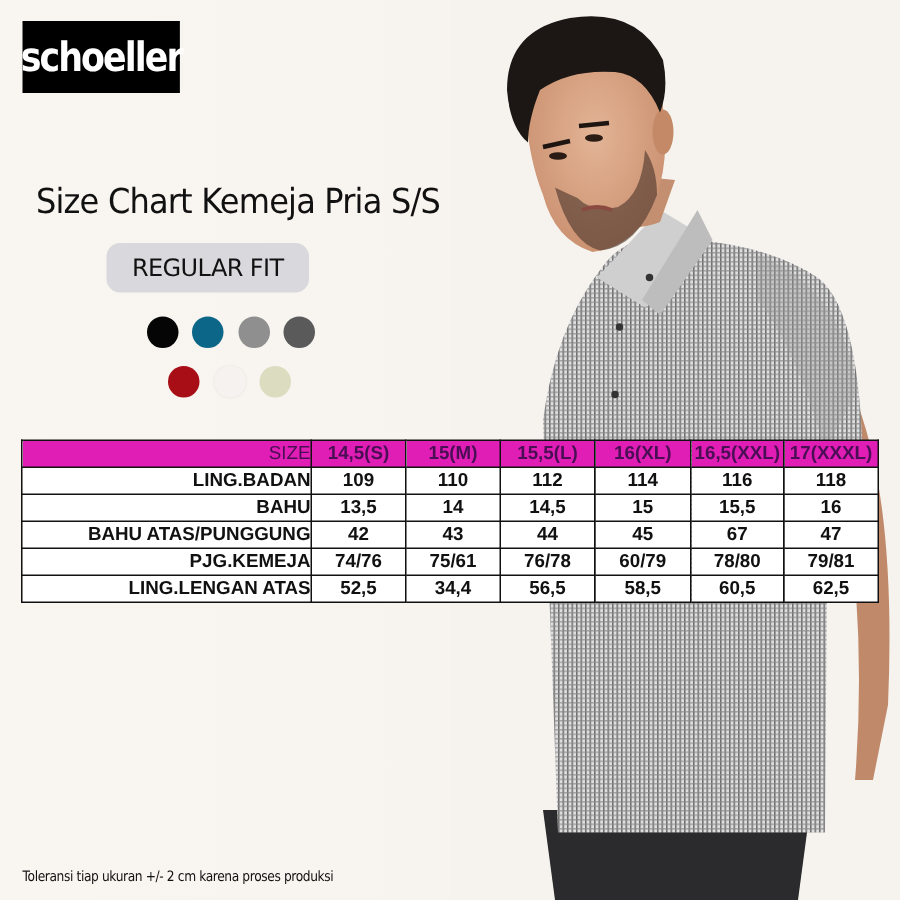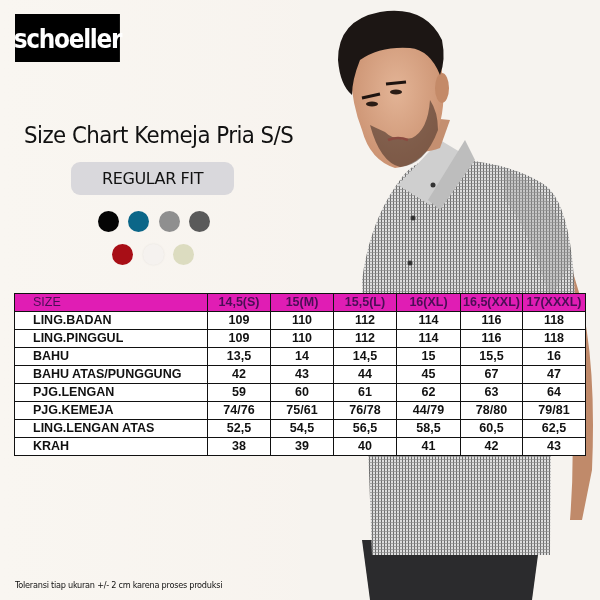--- a/index.html
+++ b/index.html
@@ -5,28 +5,28 @@
   html,body{margin:0;padding:0;}
   body{width:600px;height:600px;overflow:hidden;background:#f8f5f0;position:relative;font-family:"Liberation Sans",sans-serif;}
   .bg-grad{position:absolute;inset:0;background:linear-gradient(90deg,#f9f6f1 0%,#f7f3ee 60%,#f2efea 100%);}
   
   .photo{position:absolute;left:300px;top:0;width:300px;height:600px;overflow:hidden;}
   .photo svg{width:300px;height:600px;display:block;}
   
   .logo{position:absolute;left:15px;top:14px;width:122px;height:48px;background:#000;color:#fff;display:flex;align-items:center;justify-content:center;font-family:"DejaVu Sans",sans-serif;font-size:27px;font-weight:bold;letter-spacing:-1.5px;transform:scaleX(0.86);transform-origin:left center;}
   .logo span{display:inline-block;}
   .title{position:absolute;left:24px;top:122px;font-family:"DejaVu Sans",sans-serif;font-size:23px;color:#111;letter-spacing:-0.6px;white-space:nowrap;transform:scaleX(0.93);transform-origin:left center;}
-  .pill{position:absolute;left:71px;top:162px;width:163px;height:33px;background:#d9d8dc;border-radius:9px;display:flex;align-items:center;justify-content:center;font-family:"DejaVu Sans",sans-serif;font-size:16px;color:#111;letter-spacing:-0.4px;}
+  .pill{position:absolute;left:71px;top:162px;width:135px;height:33px;background:#d9d8dc;border-radius:9px;display:flex;align-items:center;justify-content:center;font-family:"DejaVu Sans",sans-serif;font-size:16px;color:#111;letter-spacing:-0.4px;}
   .swatch{position:absolute;width:21px;height:21px;border-radius:50%;}
   
   table.size{position:absolute;left:14px;top:293px;border-collapse:collapse;table-layout:fixed;font-family:"Liberation Sans",sans-serif;font-weight:bold;font-size:12.5px;color:#111;}
   table.size td,table.size th{border:1.5px solid #111;height:17px;padding:0;line-height:17px;white-space:nowrap;overflow:hidden;}
   table.size thead th{background:#e01db4;color:#4a0e55;font-weight:bold;}
   table.size td{background:#fff;text-align:center;}
-  table.size td.lbl,table.size th.lbl{text-align:left;padding-left:18px;}
+  table.size td.lbl,table.size th.lbl{text-align:right;padding-left:18px;}
   table.size thead th.lbl{font-weight:normal;}
   .note{position:absolute;left:15px;top:579px;font-family:"DejaVu Sans",sans-serif;font-size:9.5px;color:#111;letter-spacing:-0.3px;white-space:nowrap;transform:scaleX(0.86);transform-origin:left center;}
 </style>
 </head>
 <body>
 
 <div class="bg-grad"></div>
 
 <div class="photo">
   <svg viewBox="0 0 300 600" xmlns="http://www.w3.org/2000/svg">
@@ -118,78 +118,51 @@
       <tr>
         <td class="lbl">LING.BADAN</td>
         <td>109</td>
         <td>110</td>
         <td>112</td>
         <td>114</td>
         <td>116</td>
         <td>118</td>
       </tr>
       <tr>
-        <td class="lbl">LING.PINGGUL</td>
-        <td>109</td>
-        <td>110</td>
-        <td>112</td>
-        <td>114</td>
-        <td>116</td>
-        <td>118</td>
-      </tr>
-      <tr>
         <td class="lbl">BAHU</td>
         <td>13,5</td>
         <td>14</td>
         <td>14,5</td>
         <td>15</td>
         <td>15,5</td>
         <td>16</td>
       </tr>
       <tr>
         <td class="lbl">BAHU ATAS/PUNGGUNG</td>
         <td>42</td>
         <td>43</td>
         <td>44</td>
         <td>45</td>
         <td>67</td>
         <td>47</td>
       </tr>
       <tr>
-        <td class="lbl">PJG.LENGAN</td>
-        <td>59</td>
-        <td>60</td>
-        <td>61</td>
-        <td>62</td>
-        <td>63</td>
-        <td>64</td>
-      </tr>
-      <tr>
         <td class="lbl">PJG.KEMEJA</td>
         <td>74/76</td>
         <td>75/61</td>
         <td>76/78</td>
-        <td>44/79</td>
+        <td>60/79</td>
         <td>78/80</td>
         <td>79/81</td>
       </tr>
       <tr>
         <td class="lbl">LING.LENGAN ATAS</td>
         <td>52,5</td>
-        <td>54,5</td>
+        <td>34,4</td>
         <td>56,5</td>
         <td>58,5</td>
         <td>60,5</td>
         <td>62,5</td>
-      </tr>
-      <tr>
-        <td class="lbl">KRAH</td>
-        <td>38</td>
-        <td>39</td>
-        <td>40</td>
-        <td>41</td>
-        <td>42</td>
-        <td>43</td>
       </tr>
     </tbody>
 </table>
 
 <div class="note">Toleransi tiap ukuran +/- 2 cm karena proses produksi</div>
 
 </body></html>

